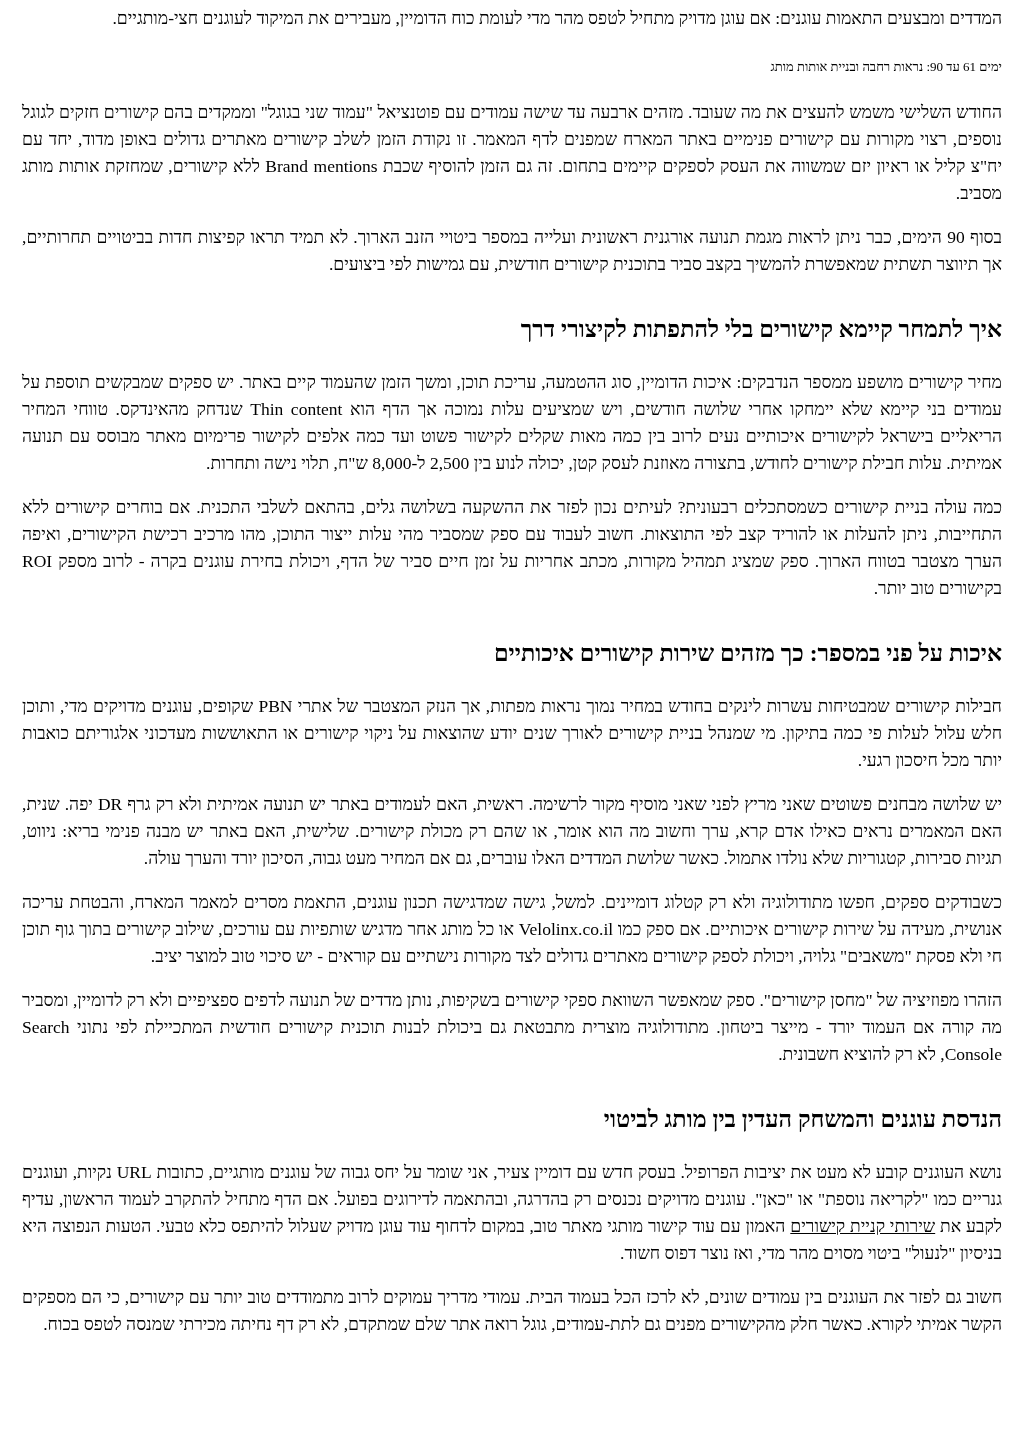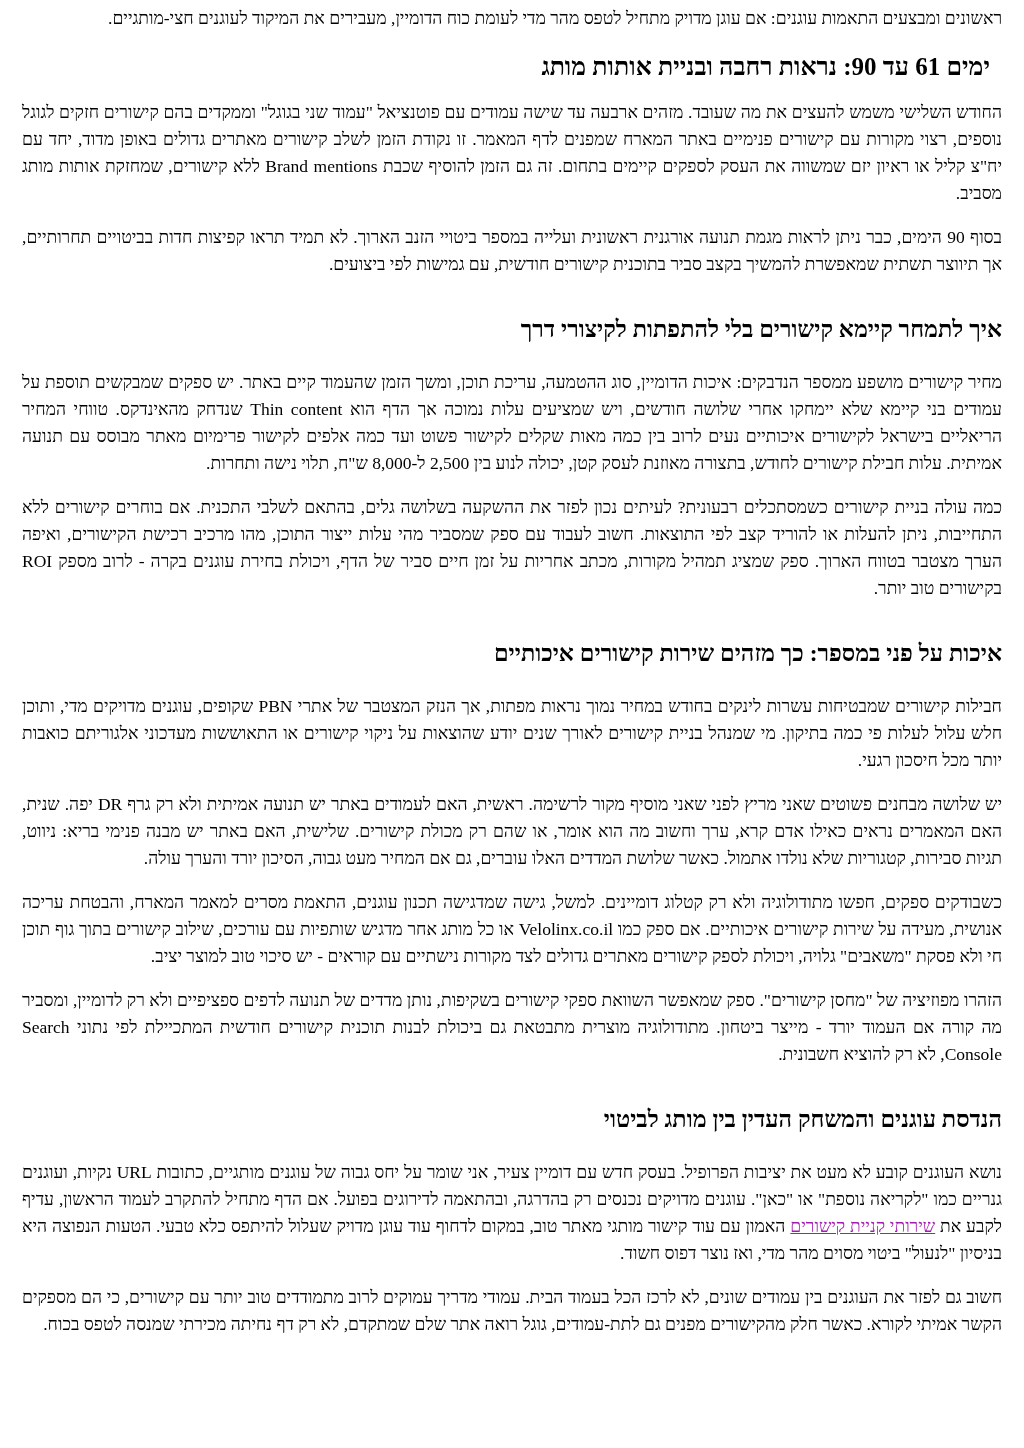--- a/index.html
+++ b/index.html
@@ -30,38 +30,38 @@
     margin-top: 0;
   }
   h2.section-heading {
     font-size: 23.5px;
     line-height: 30px;
     font-weight: bold;
     margin: 36px 0 25px 0;
     text-align: right;
   }
   h3.sub-heading {
-    font-size: 25px;
+    font-size: 13px;
     line-height: 25px;
-    font-weight: bold;
-    margin: 22px 12px 20px 0;
+    font-weight: normal;
+    margin: 22px 0 20px 0;
     text-align: right;
   }
   a.inline-link {
-    color: #a21caf;
+    color: #000000;
     text-decoration: underline;
     cursor: pointer;
   }
 </style>
 </head>
 <body>
 
 <div class="page">
 
-  <p class="body-text">ראשונים ומבצעים התאמות עוגנים: אם עוגן מדויק מתחיל לטפס מהר מדי לעומת כוח הדומיין, מעבירים את המיקוד לעוגנים חצי-מותגיים.</p>
+  <p class="body-text">המדדים ומבצעים התאמות עוגנים: אם עוגן מדויק מתחיל לטפס מהר מדי לעומת כוח הדומיין, מעבירים את המיקוד לעוגנים חצי-מותגיים.</p>
 
   <h3 class="sub-heading">ימים 61 עד 90: נראות רחבה ובניית אותות מותג</h3>
 
   <p class="body-text">החודש השלישי משמש להעצים את מה שעובד. מזהים ארבעה עד שישה עמודים עם פוטנציאל "עמוד שני בגוגל" וממקדים בהם קישורים חזקים לגוגל נוספים, רצוי מקורות עם קישורים פנימיים באתר המארח שמפנים לדף המאמר. זו נקודת הזמן לשלב קישורים מאתרים גדולים באופן מדוד, יחד עם יח"צ קליל או ראיון יזם שמשווה את העסק לספקים קיימים בתחום. זה גם הזמן להוסיף שכבת Brand mentions ללא קישורים, שמחזקת אותות מותג מסביב.</p>
 
   <p class="body-text">בסוף 90 הימים, כבר ניתן לראות מגמת תנועה אורגנית ראשונית ועלייה במספר ביטויי הזנב הארוך. לא תמיד תראו קפיצות חדות בביטויים תחרותיים, אך תיווצר תשתית שמאפשרת להמשיך בקצב סביר בתוכנית קישורים חודשית, עם גמישות לפי ביצועים.</p>
 
   <h2 class="section-heading">איך לתמחר קיימא קישורים בלי להתפתות לקיצורי דרך</h2>
 
   <p class="body-text">מחיר קישורים מושפע ממספר הנדבקים: איכות הדומיין, סוג ההטמעה, עריכת תוכן, ומשך הזמן שהעמוד קיים באתר. יש ספקים שמבקשים תוספת על עמודים בני קיימא שלא יימחקו אחרי שלושה חודשים, ויש שמציעים עלות נמוכה אך הדף הוא Thin content שנדחק מהאינדקס. טווחי המחיר הריאליים בישראל לקישורים איכותיים נעים לרוב בין כמה מאות שקלים לקישור פשוט ועד כמה אלפים לקישור פרימיום מאתר מבוסס עם תנועה אמיתית. עלות חבילת קישורים לחודש, בתצורה מאוזנת לעסק קטן, יכולה לנוע בין 2,500 ל-8,000 ש"ח, תלוי נישה ותחרות.</p>

